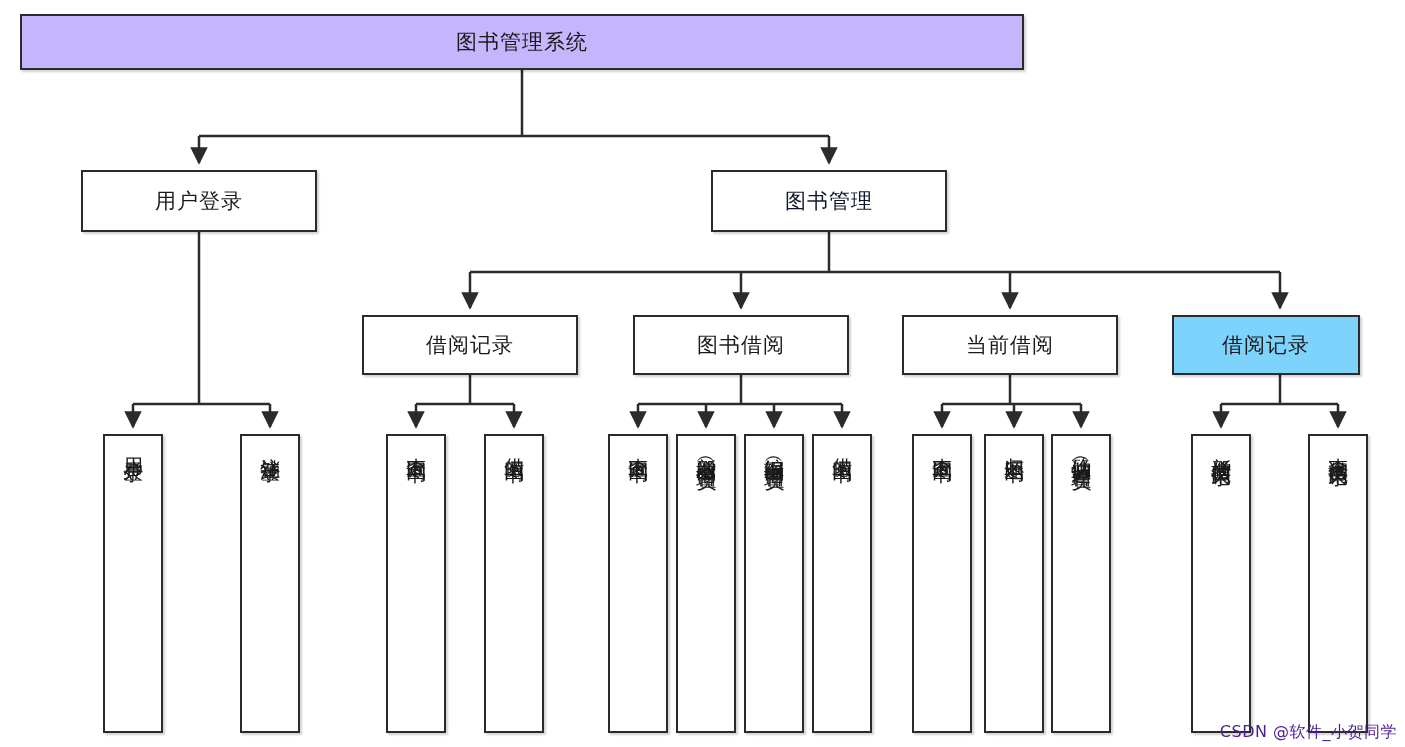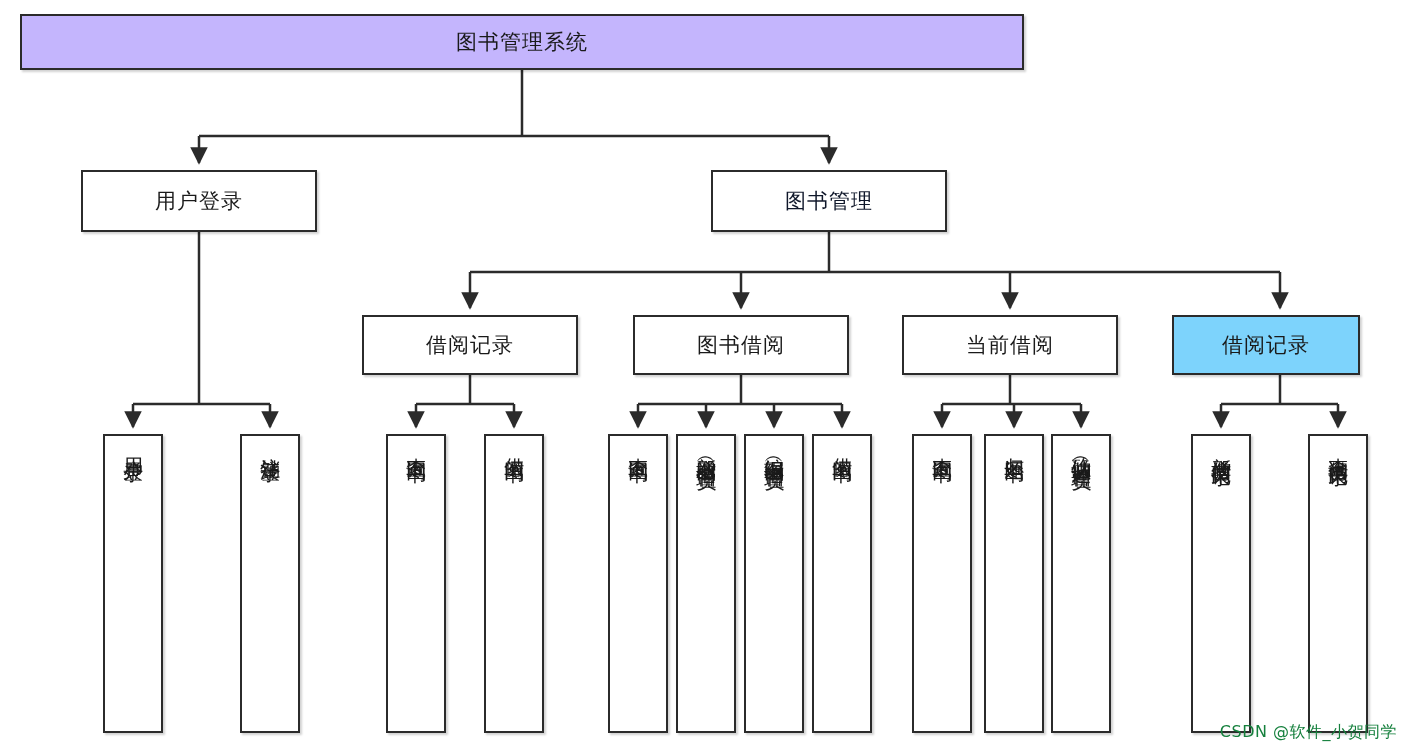--- a/index.html
+++ b/index.html
@@ -181,14 +181,14 @@
   <div class="node node-v" style="left: 1051px; top: 434px; width: 60px; height: 299px; border-color: rgb(43, 43, 43); background: rgb(255, 255, 255); color: rgb(26, 26, 26);">
     <span class="vtext">确认归还（管理员）</span>
   </div>
   <div class="node node-v" style="left: 1191px; top: 434px; width: 60px; height: 299px; border-color: rgb(43, 43, 43); background: rgb(255, 255, 255); color: rgb(26, 26, 26);">
     <span class="vtext">新增借阅记录</span>
   </div>
   <div class="node node-v" style="left: 1308px; top: 434px; width: 60px; height: 299px; border-color: rgb(43, 43, 43); background: rgb(255, 255, 255); color: rgb(26, 26, 26);">
     <span class="vtext">查询借阅记录</span>
   </div>
 
-  <div class="watermark" style="color: #15803d;">CSDN @软件_小贺同学</div>
+  <div class="watermark" style="color: #4c1d95;">CSDN @软件_小贺同学</div>
 </div>
 
 </body></html>

